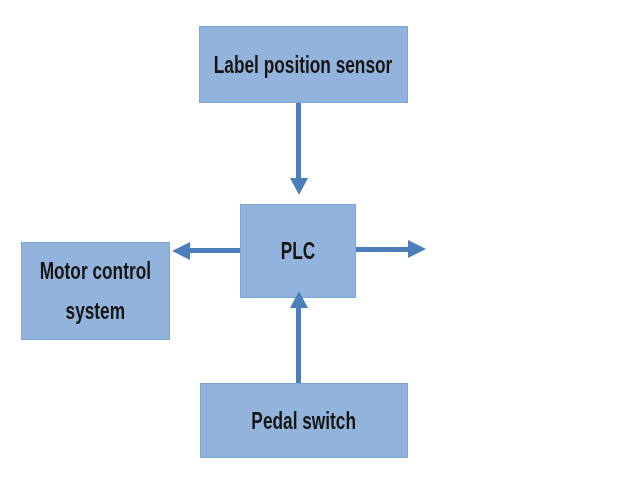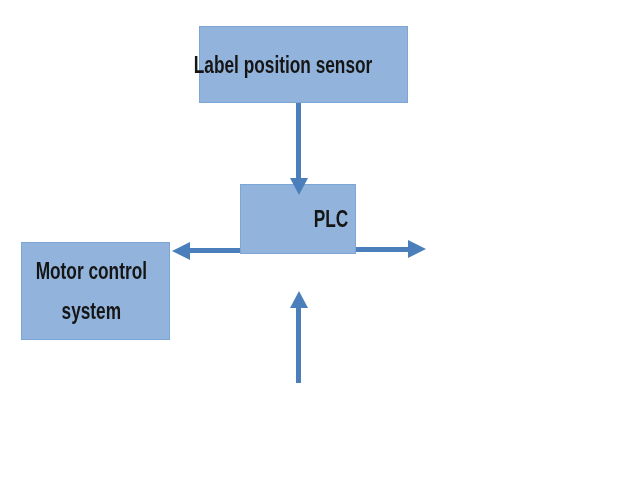--- a/index.html
+++ b/index.html
@@ -17,37 +17,37 @@
     width:640px;height:480px;
     background:var(--background);
     overflow:hidden;
   }
   .node{
     position:absolute;
     background:var(--node-fill);
     border:1px solid var(--node-border);
     display:flex;
     align-items:center;
-    justify-content:flex-end;
+    justify-content:center;
     text-align:center;
   }
   .node-label{
     display:inline-block;
     font-weight:700;
     font-size:24px;
     line-height:40px;
     color:var(--text);
     white-space:pre;
     text-align:center;
     transform:scaleX(0.72);
     transform-origin:center;
   }
   
   .n-sensor  {left:199px; top:26px;  width:209px; height:77px;}
-  .n-plc     {left:240px; top:184px; width:116px; height:70px;}
+  .n-plc     {left:240px; top:204px; width:116px; height:94px;}
   .n-motor   {left:21px;  top:195px; width:149px; height:98px;margin-top:47px;}
   .n-labeling{left:426px; top:194px; width:197px; height:95px;}
   .n-pedal   {left:200px; top:383px; width:208px; height:75px;}
 
   
   .shaft{position:absolute;background:var(--arrow);}
   .head{position:absolute;width:0;height:0;}
 
   .a-down-shaft {left:296px; top:103px; width:5px;  height:75px;}
   .a-down-head  {left:290px; top:178px;
@@ -85,20 +85,23 @@
   <div class="node n-motor">
     <span class="node-label">Motor control
 system</span>
   </div>
 
   <div class="node n-plc">
     <span class="node-label">PLC</span>
   </div>
 
 
+  <div class="node n-pedal">
+    <span class="node-label">Pedal switch</span>
+  </div>
 
   <div>
     <div class="shaft a-down-shaft"></div>
     <div class="head a-down-head"></div>
   </div>
 
   <div>
     <div class="head a-left-head"></div>
     <div class="shaft a-left-shaft"></div>
   </div>

